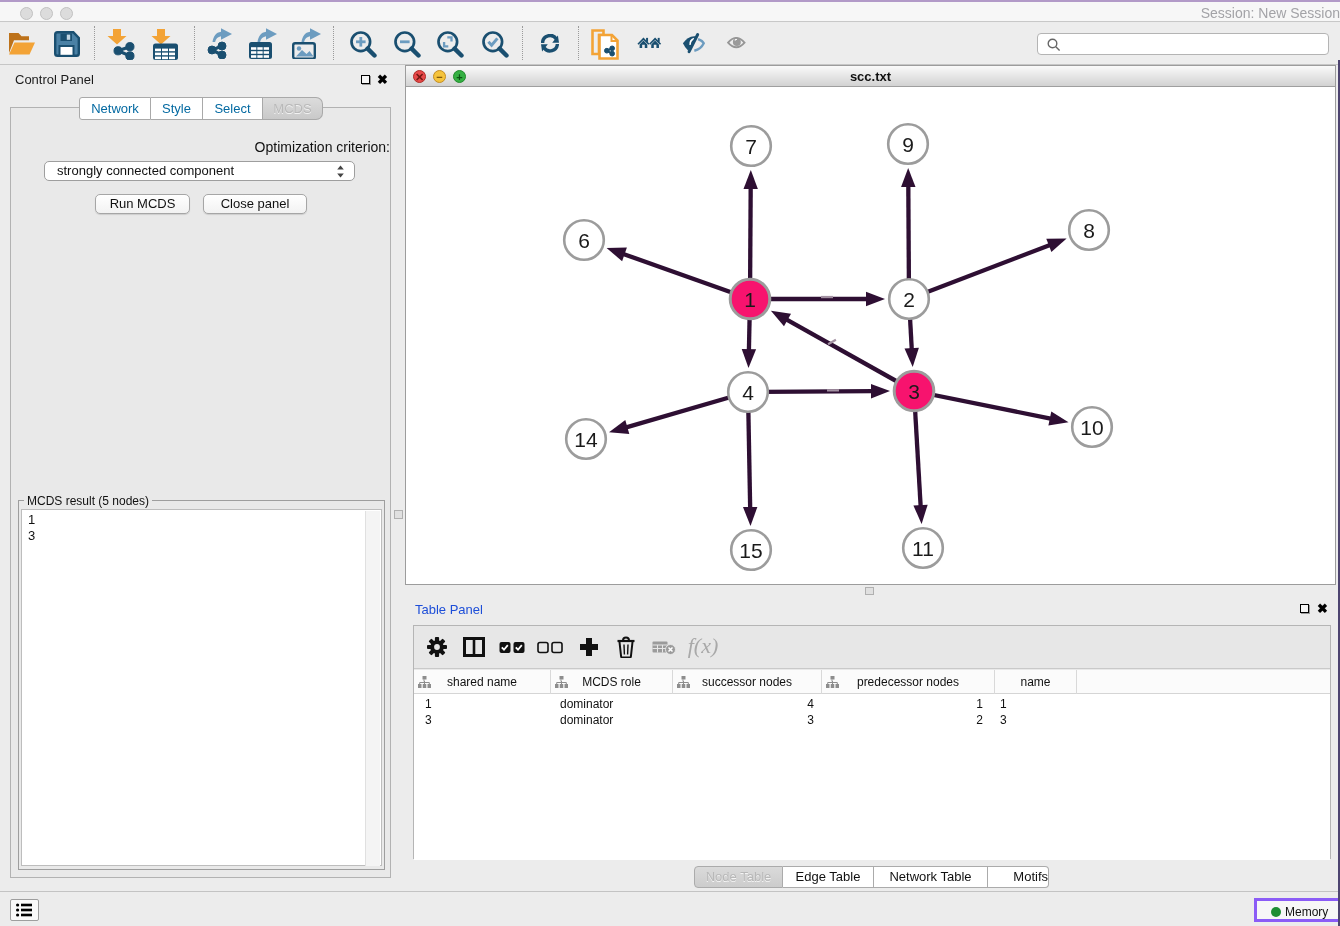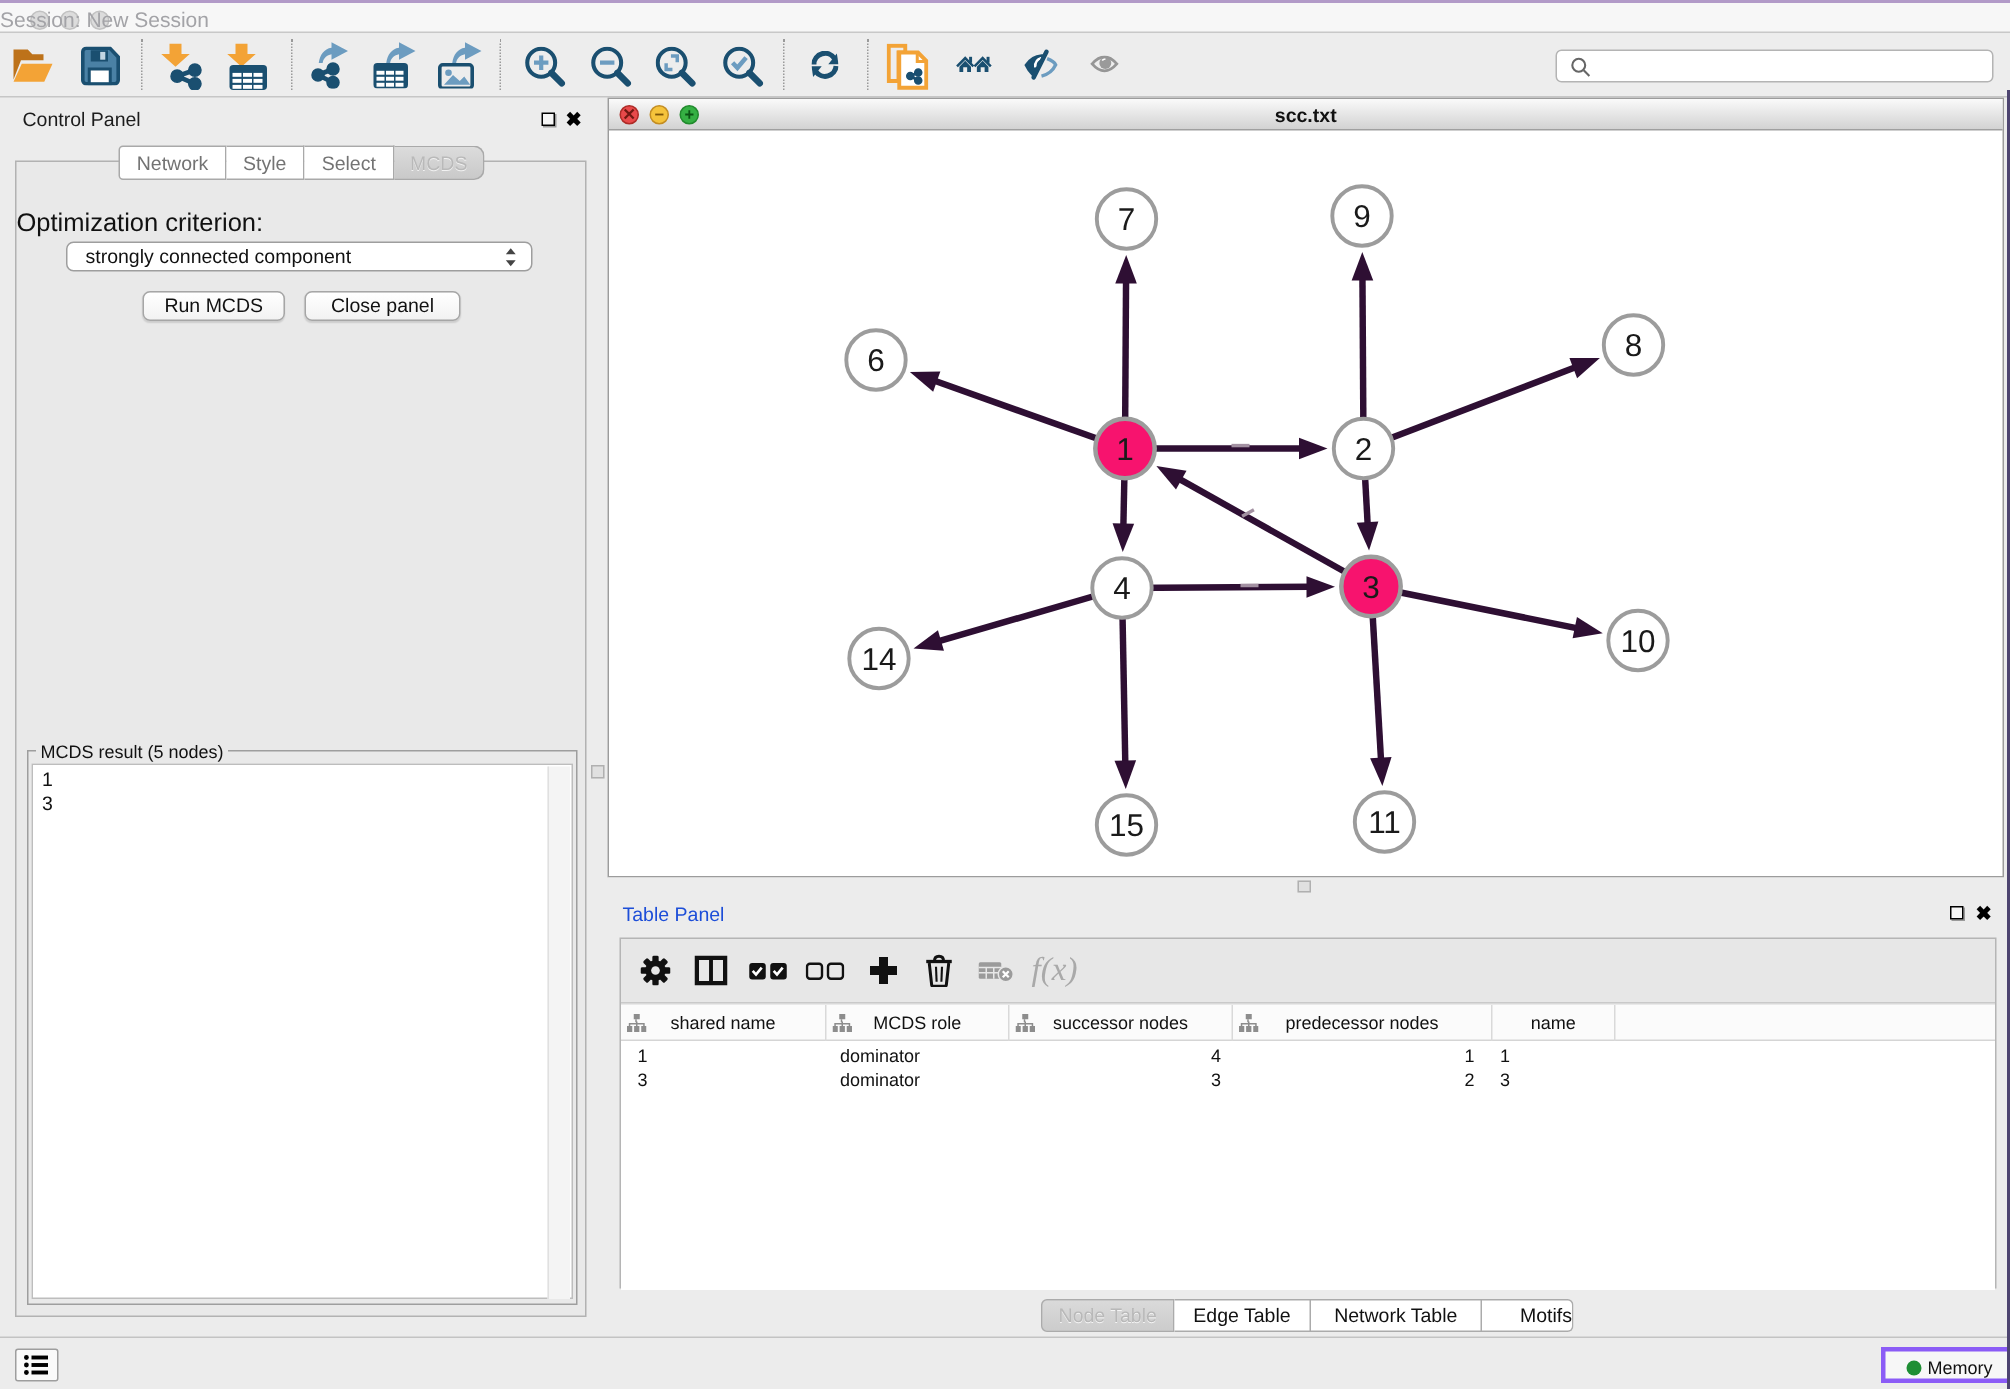--- a/index.html
+++ b/index.html
@@ -2,37 +2,37 @@
 <html><head>
 <meta charset="utf-8">
 <style>
 * { margin:0; padding:0; box-sizing:border-box; }
 html,body { width:1340px; height:926px; overflow:hidden; }
 body { font-family:"Liberation Sans", sans-serif; background:#ececec; position:relative; }
 .abs { position:absolute; }
 #topline { left:0; top:0; width:1340px; height:2px; background:#b29ac8; }
 #titlebar { left:0; top:2px; width:1340px; height:20px; background:#f7f7f7; border-bottom:1px solid #c8c8c8; }
 .tl { position:absolute; top:5px; width:13px; height:13px; border-radius:50%; background:#dcdcdc; border:1px solid #c2c2c2; }
-#wtitle { position:absolute; top:3px; left:0; width:100%; text-align:left; font-size:14px; color:#a3a3a7; }
+#wtitle { position:absolute; top:3px; left:0; width:100%; text-align:right; font-size:14px; color:#a3a3a7; }
 #toolbar { left:0; top:23px; width:1340px; height:42px; background:#ededed; border-bottom:1px solid #c6c6c6; }
 .tsep { position:absolute; top:3px; height:34px; width:0; border-left:1px dotted #9a9a9a; }
 .ticon { position:absolute; top:0; }
 #search { position:absolute; left:1037px; top:10px; width:292px; height:22px; background:#fff; border:1px solid #b4b4b4; border-radius:4px; }
 #main { left:0; top:66px; width:1340px; height:825px;padding-left:29px; }
 
 #cp { left:0; top:0; width:393px; height:825px; background:#ececec; }
 #cptitle { left:15px; top:6px; font-size:13px; color:#1c1c1c; }
 .float-btn { position:absolute; width:9px; height:9px; border:1.5px solid #000; background:#f6f6f6; box-shadow:1px 1px 0 #9a9a9a; }
 .close-x { position:absolute; font-size:13px; font-weight:bold; color:#000; line-height:10px; }
 #cpbody { left:10px; top:41px; width:381px; height:771px; background:#e9e9e9; border:1px solid #b2b2b2; }
 #tabs { position:absolute; left:68px; top:-11px; height:23px; display:flex; }
-.tab { height:23px; font-size:13px; line-height:21px; text-align:center; background:#fff; border:1px solid #a9a9a9; border-left:none; color:#737373; }
+.tab { height:23px; font-size:13px; line-height:21px; text-align:center; background:#fff; border:1px solid #a9a9a9; border-left:none; color:#0369a1; }
 .tab.first { border-left:1px solid #a9a9a9; border-radius:3px 0 0 3px; }
 .tab.sel { background:linear-gradient(#dcdcdc,#c9c9c9); color:#b9b9b9; text-shadow:0 1px 0 #f2f2f2; border-radius:0 7px 7px 0; }
-#optlabel { left:0; top:31px; width:100%; text-align:left; font-size:17px; color:#111; }
+#optlabel { left:0; top:31px; width:100%; text-align:right; font-size:14px; color:#111; }
 #dropdown { left:33px; top:53px; width:311px; height:20px; background:#fff; border:1px solid #9e9e9e; border-radius:5px; font-size:13px; line-height:18px; padding-left:12px; color:#111; }
 .btn { position:absolute; height:20px; background:linear-gradient(#ffffff,#f2f2f2); border:1px solid #a6a6a6; border-radius:5px; font-size:13px; text-align:center; line-height:18px; color:#111; box-shadow:0 1px 1px rgba(0,0,0,0.12); }
 #fieldset { left:7px; top:392px; width:367px; height:370px; border:1px solid #9e9e9e; }
 #fslabel { position:absolute; left:5px; top:-7px; background:#e9e9e9; font-size:12px; padding:0 3px; color:#111; }
 #fsinner { position:absolute; left:2px; top:8px; width:361px; height:357px; background:#fff; border:1px solid #bdbdbd; font-size:13px; color:#111; }
 #fsscroll { position:absolute; right:1px; top:1px; width:15px; height:355px; background:#f4f4f4; border-left:1px solid #e0e0e0; }
 
 #vsplit { left:393px; top:0; width:12px; height:825px; background:#ececec; }
 #vhandle { position:absolute; left:1px; top:444px; width:9px; height:9px; background:#e0e0e0; border:1px solid #b0b0b0; }
 

